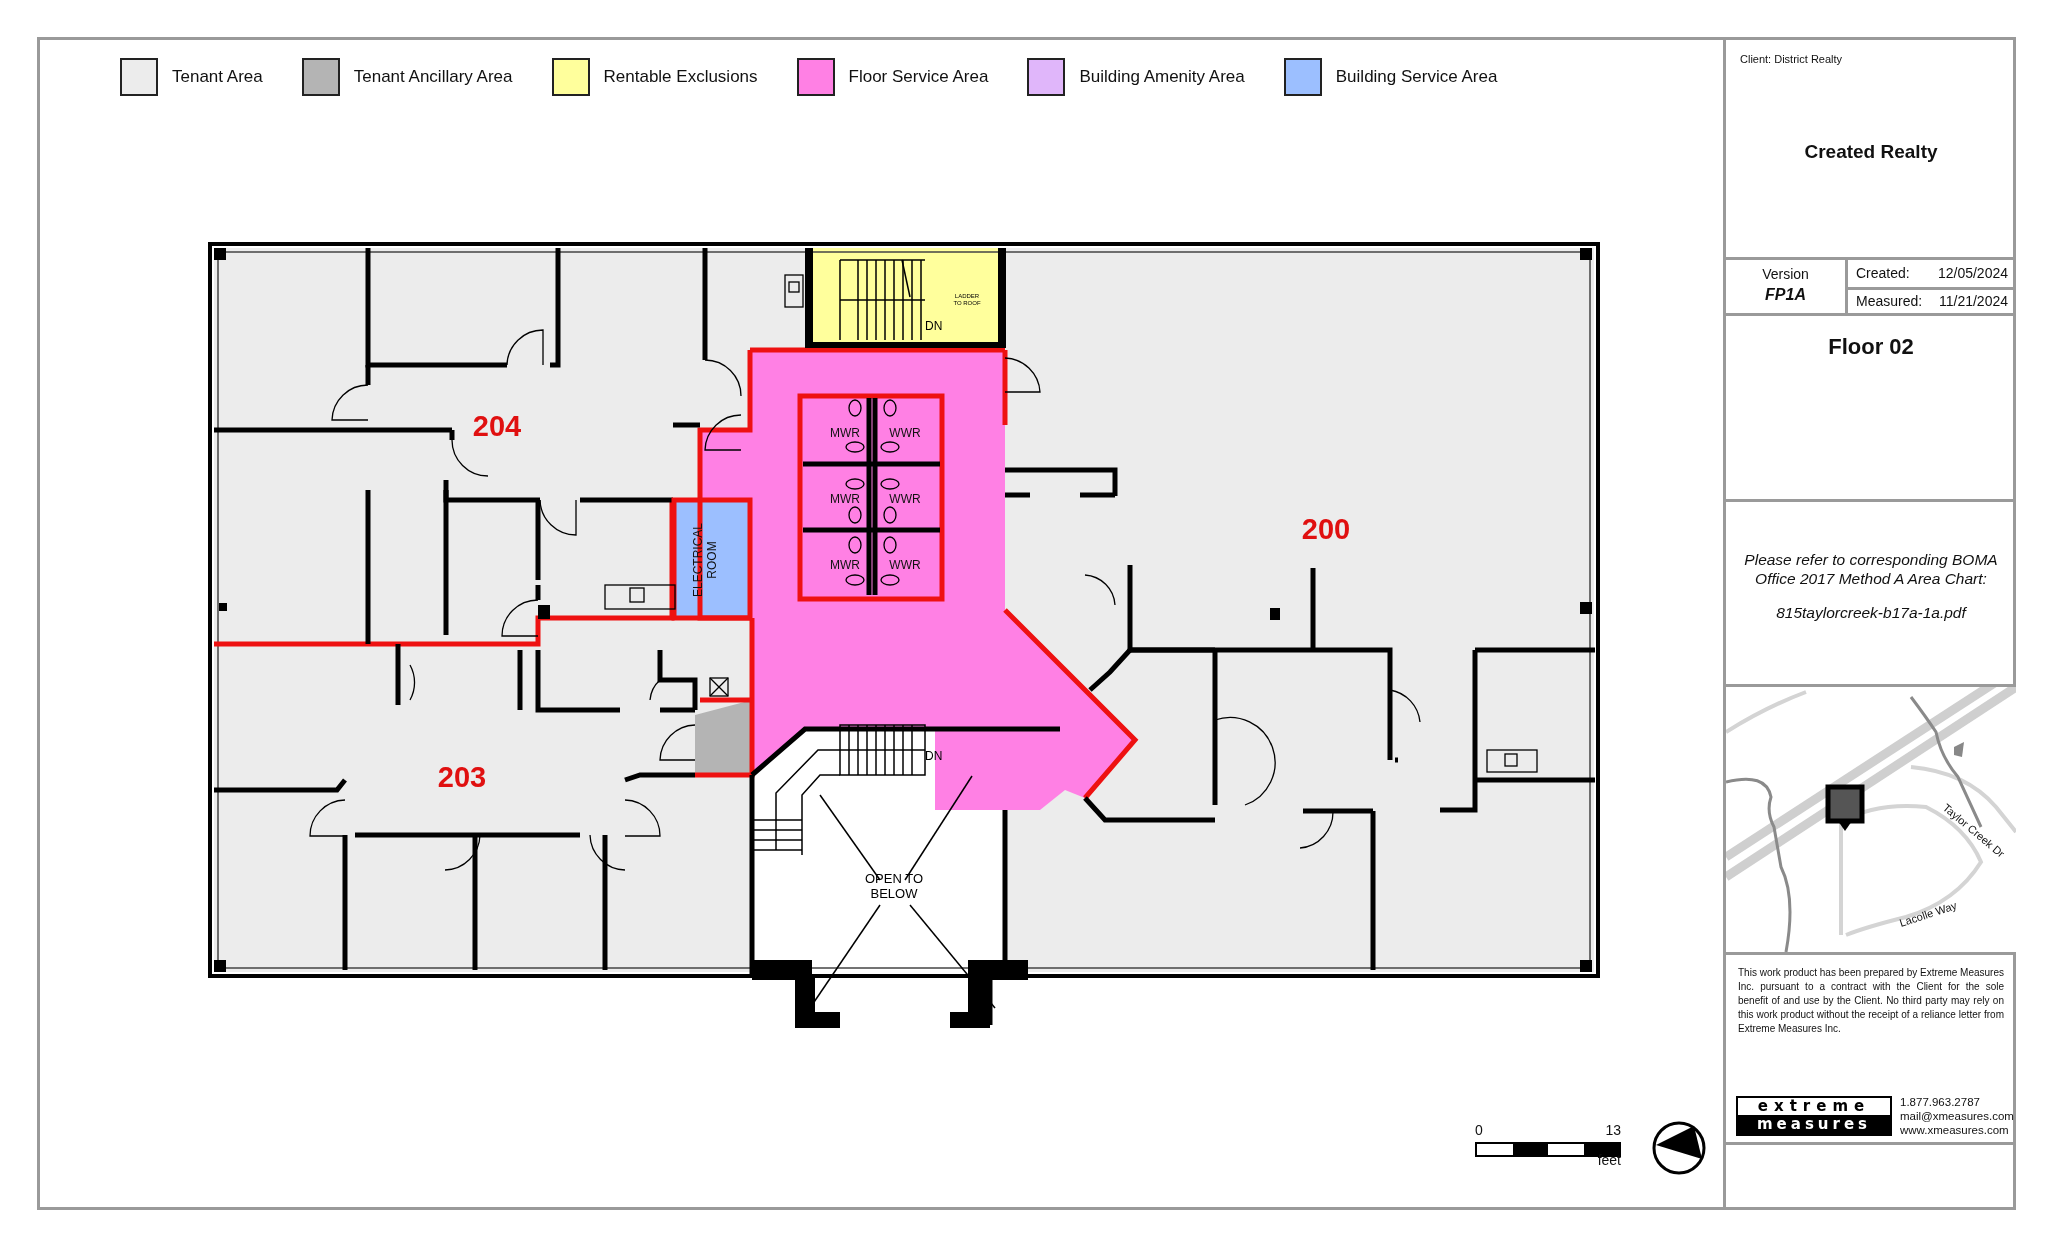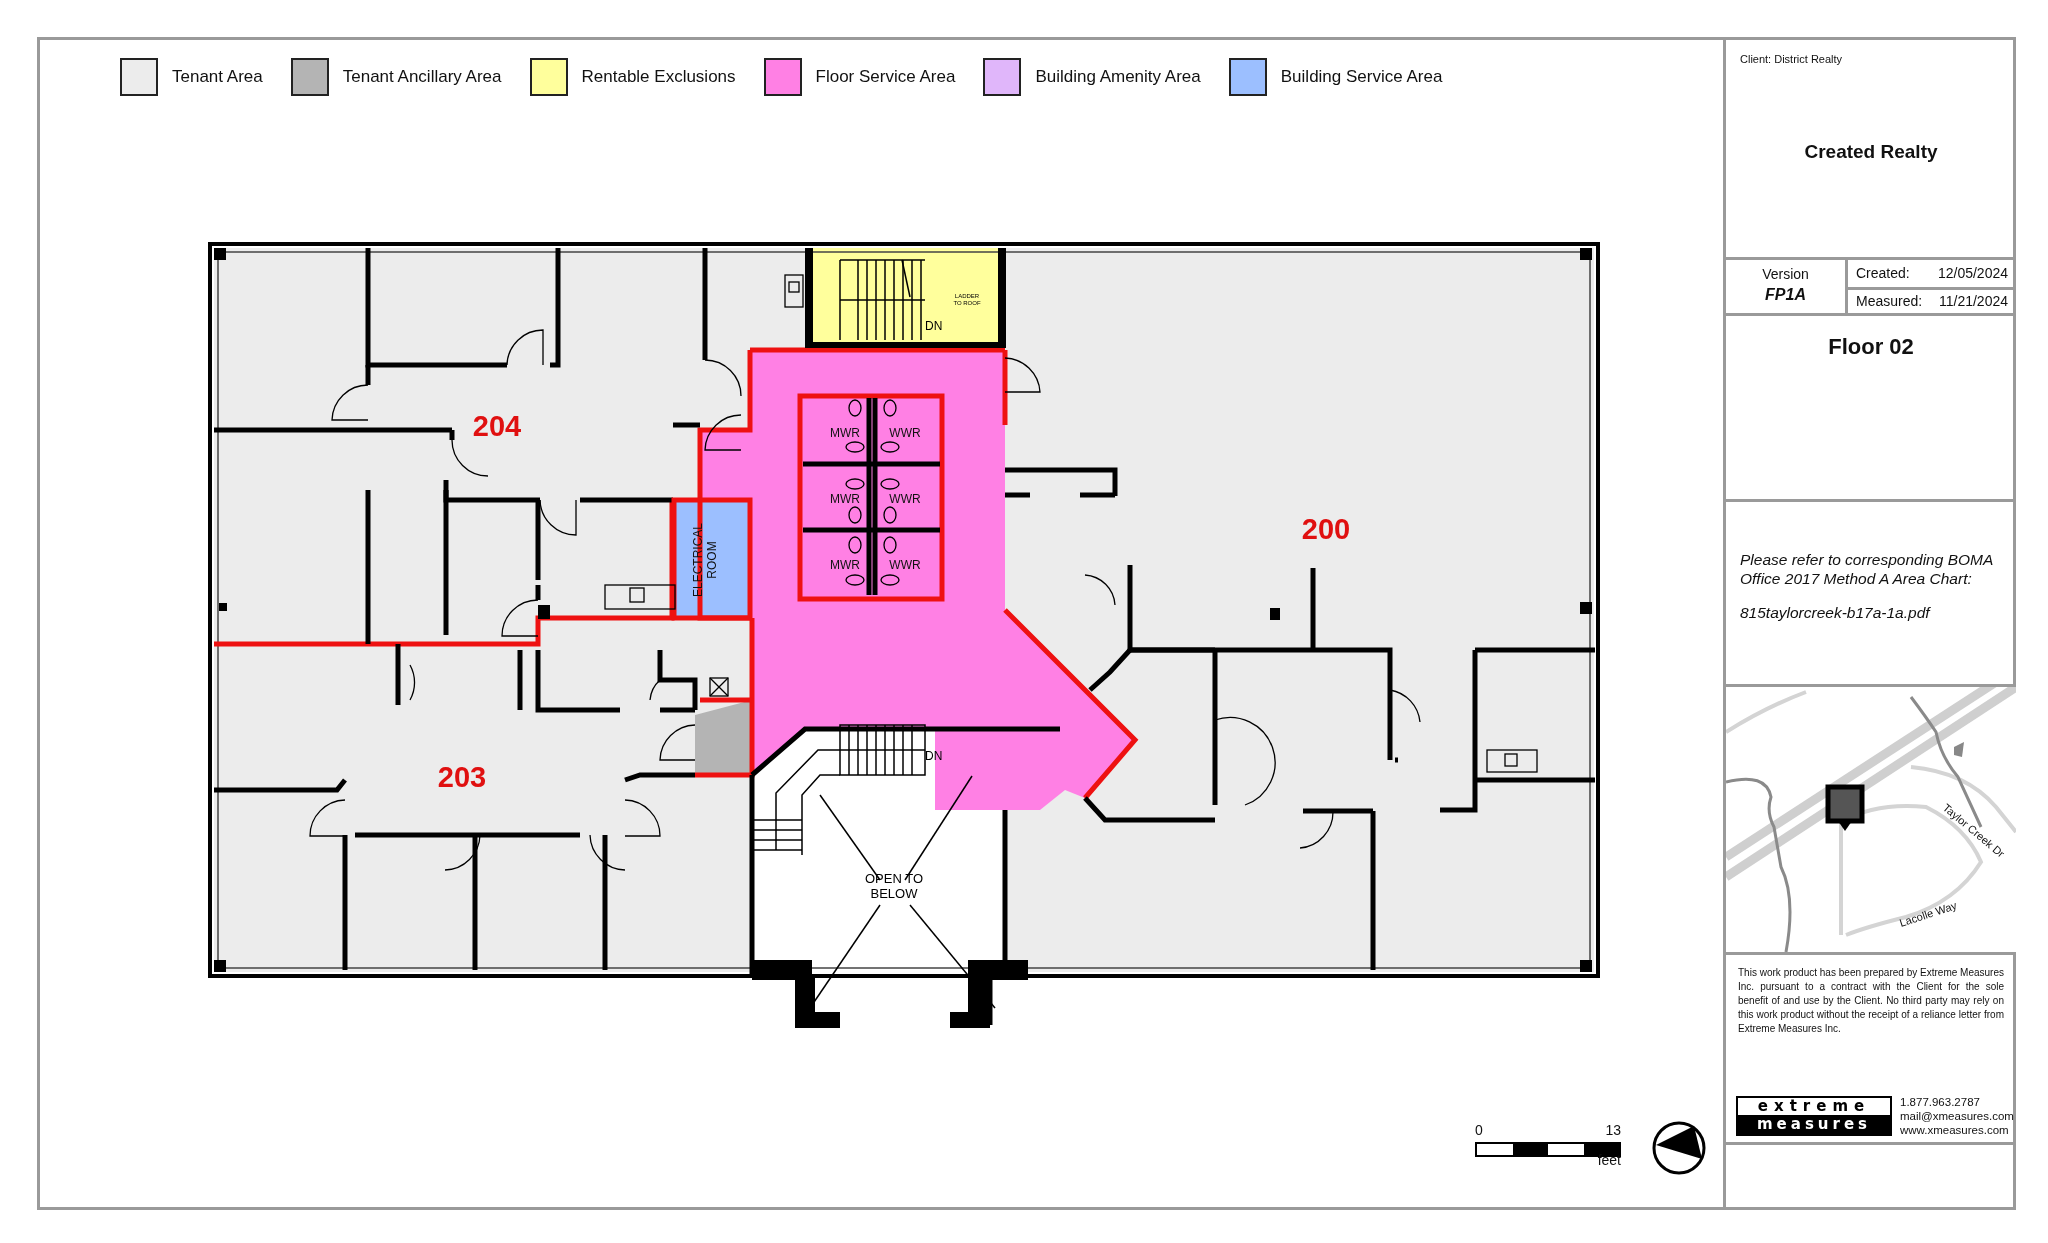--- a/index.html
+++ b/index.html
@@ -1,36 +1,36 @@
 <!DOCTYPE html>
 <html><head>
 <meta charset="utf-8">
 <style>
   html, body { margin:0; padding:0; background:#ffffff; }
   body { width:2048px; height:1243px; position:relative; overflow:hidden; font-family:"Liberation Sans", sans-serif; color:#111; }
   .frame { position:absolute; left:37px; top:37px; width:1979px; height:1173px; border:3px solid #9a9a9a; box-sizing:border-box; }
-  .legend { position:absolute; left:120px; top:58px; display:flex; align-items:flex-end; gap:0; }
+  .legend { position:absolute; left:120px; top:58px; display:flex; align-items:flex-end; gap:11px; }
   .legend-item { display:flex; align-items:center; margin-right:28px; }
   .swatch { width:38px; height:38px; border:2px solid #222; box-sizing:border-box; margin-right:14px; }
   .legend-label { font-size:17px; color:#111; white-space:nowrap; }
   .plan { position:absolute; left:0; top:0; width:1723px; height:1243px; }
   .side { position:absolute; left:1723px; top:37px; width:293px; height:1173px; border-left:3px solid #9a9a9a; box-sizing:border-box; }
   .sec { position:absolute; left:0; width:100%; box-sizing:border-box; border-bottom:3px solid #9a9a9a; }
   .client-line { position:absolute; left:14px; top:16px; font-size:11px; }
   .client-name { position:absolute; left:0; width:100%; top:104px; text-align:center; font-size:19px; font-weight:bold; }
   .ver-grid { display:grid; grid-template-columns: 122px 1fr; height:100%; }
   .ver-left { border-right:3px solid #9a9a9a; text-align:center; padding-top:6px; }
   .ver-label { font-size:14px; display:block; }
   .ver-value { font-size:16px; font-weight:bold; font-style:italic; display:block; margin-top:4px; }
   .ver-right { display:grid; grid-template-rows: 1fr 1fr; }
   .ver-row { display:flex; justify-content:space-between; align-items:center; padding:0 8px 0 8px; font-size:14px; }
   .ver-row + .ver-row { border-top:3px solid #9a9a9a; }
   .addr { text-align:center; padding-top:44px; font-size:18px; line-height:23px; }
   .floor { text-align:center; font-size:22px; font-weight:bold; margin-top:18px; }
-  .note { padding:48px 14px 0 14px; font-size:15.5px; font-style:italic; line-height:19px; }
+  .note { padding:48px 14px 0 14px; font-size:15.5px; font-style:italic; line-height:19px;text-align:center; }
   .note-file { margin-top:15px; display:block; }
   .disclaimer { padding:11px 12px 0 12px; font-size:10px; line-height:14px; text-align:justify; }
   .logo-wrap { display:flex; align-items:center; padding:10px 0 0 10px; }
   .logo { width:156px; height:40px; border:2px solid #000; box-sizing:border-box; display:flex; flex-direction:column; }
   .logo-top { height:17px; background:#fff; color:#000; font-weight:bold; font-size:15px; letter-spacing:6px; text-align:center; line-height:17px; font-family:"DejaVu Sans", sans-serif; }
   .logo-bot { flex:1; background:#000; color:#fff; font-weight:bold; font-size:15px; letter-spacing:4px; text-align:center; line-height:19px; font-family:"DejaVu Sans", sans-serif; }
   .contact { margin-left:8px; font-size:11.5px; line-height:14px; }
   .scale { position:absolute; left:1475px; top:1120px; width:150px; height:60px; }
   .scale-lbl { position:absolute; font-size:14px; }
   .scale-bar { position:absolute; left:0; top:22px; width:146px; height:15px; border:2px solid #000; box-sizing:border-box; display:flex; }

